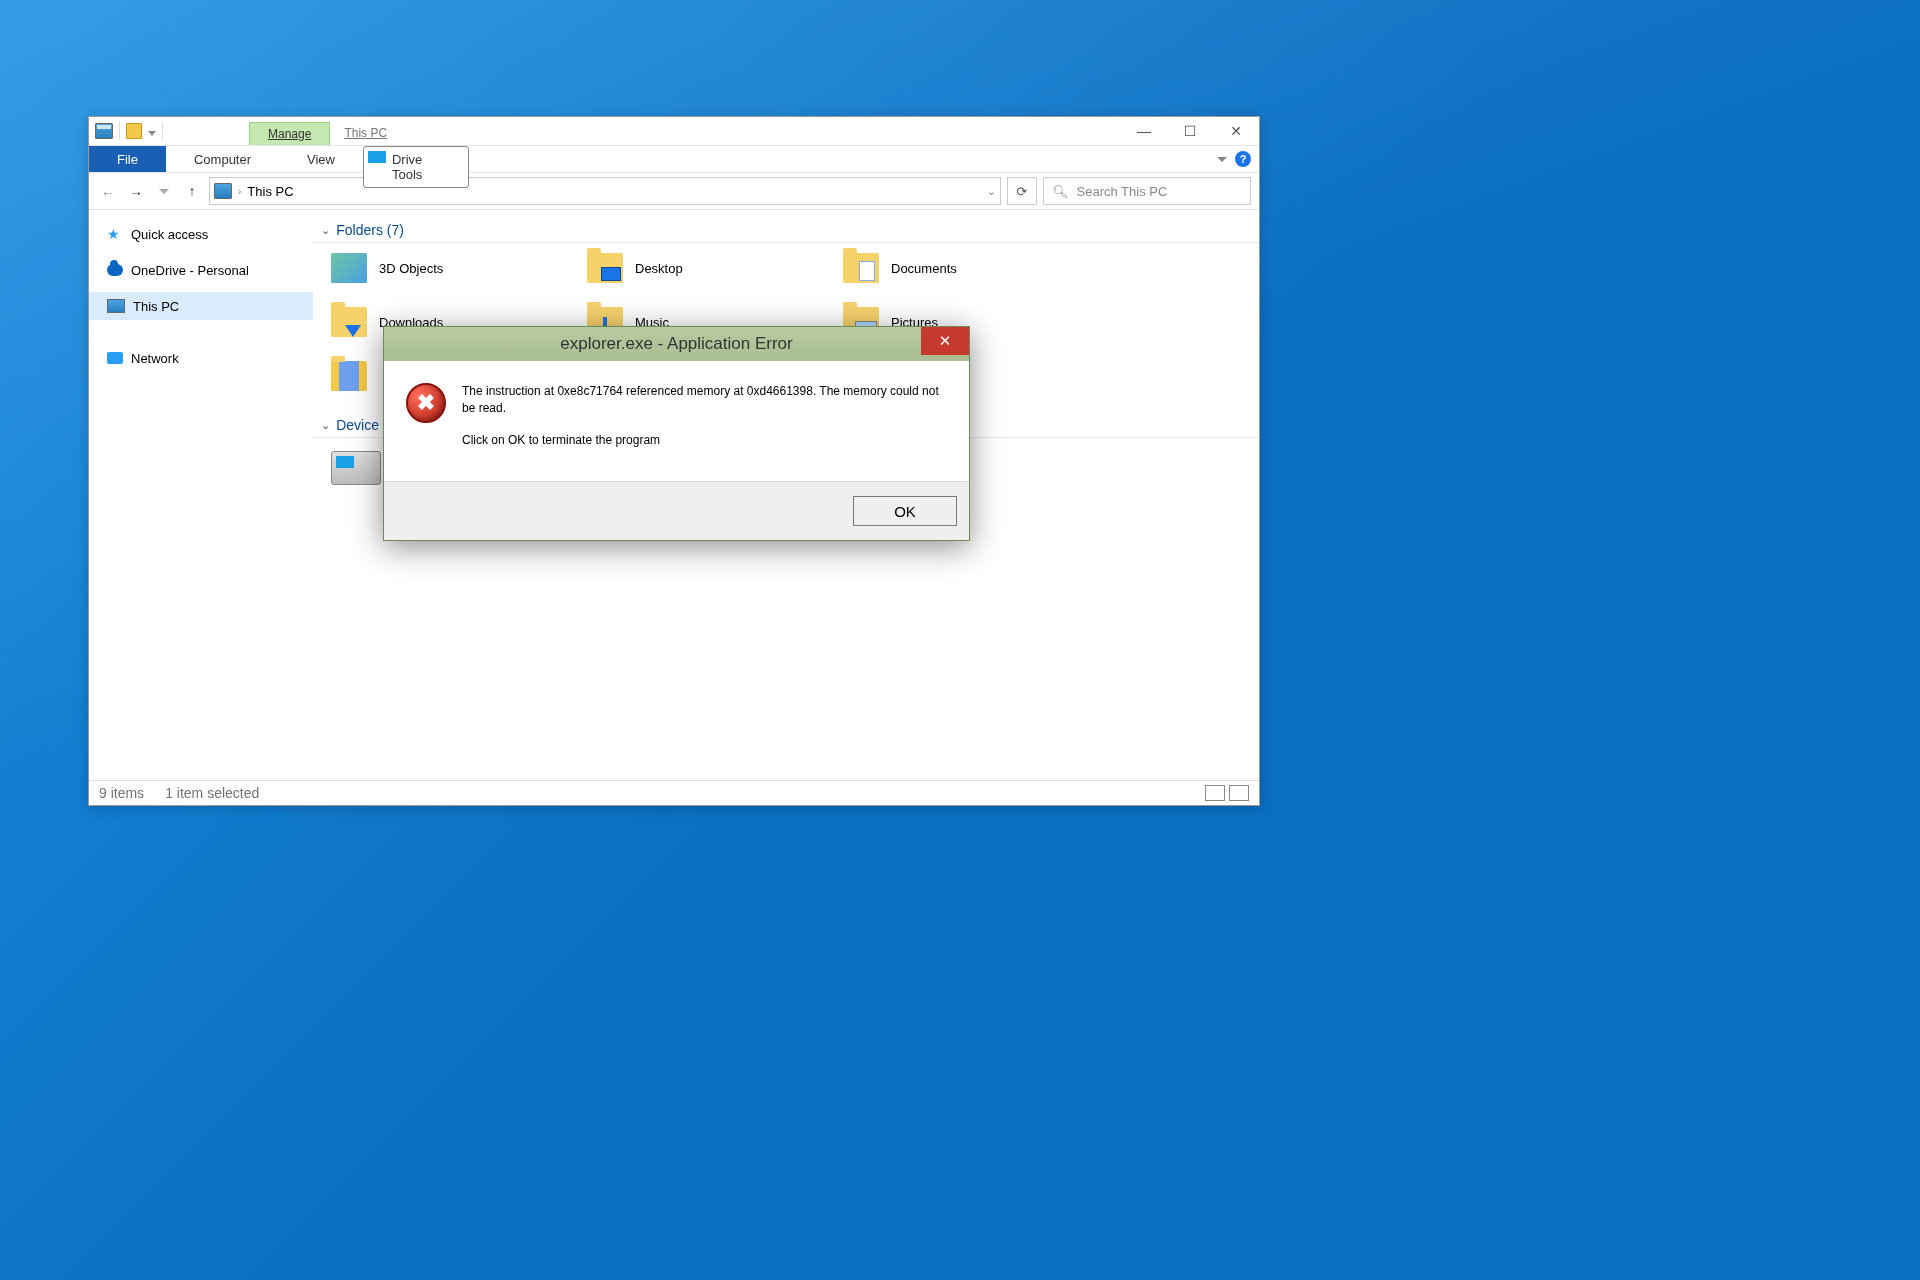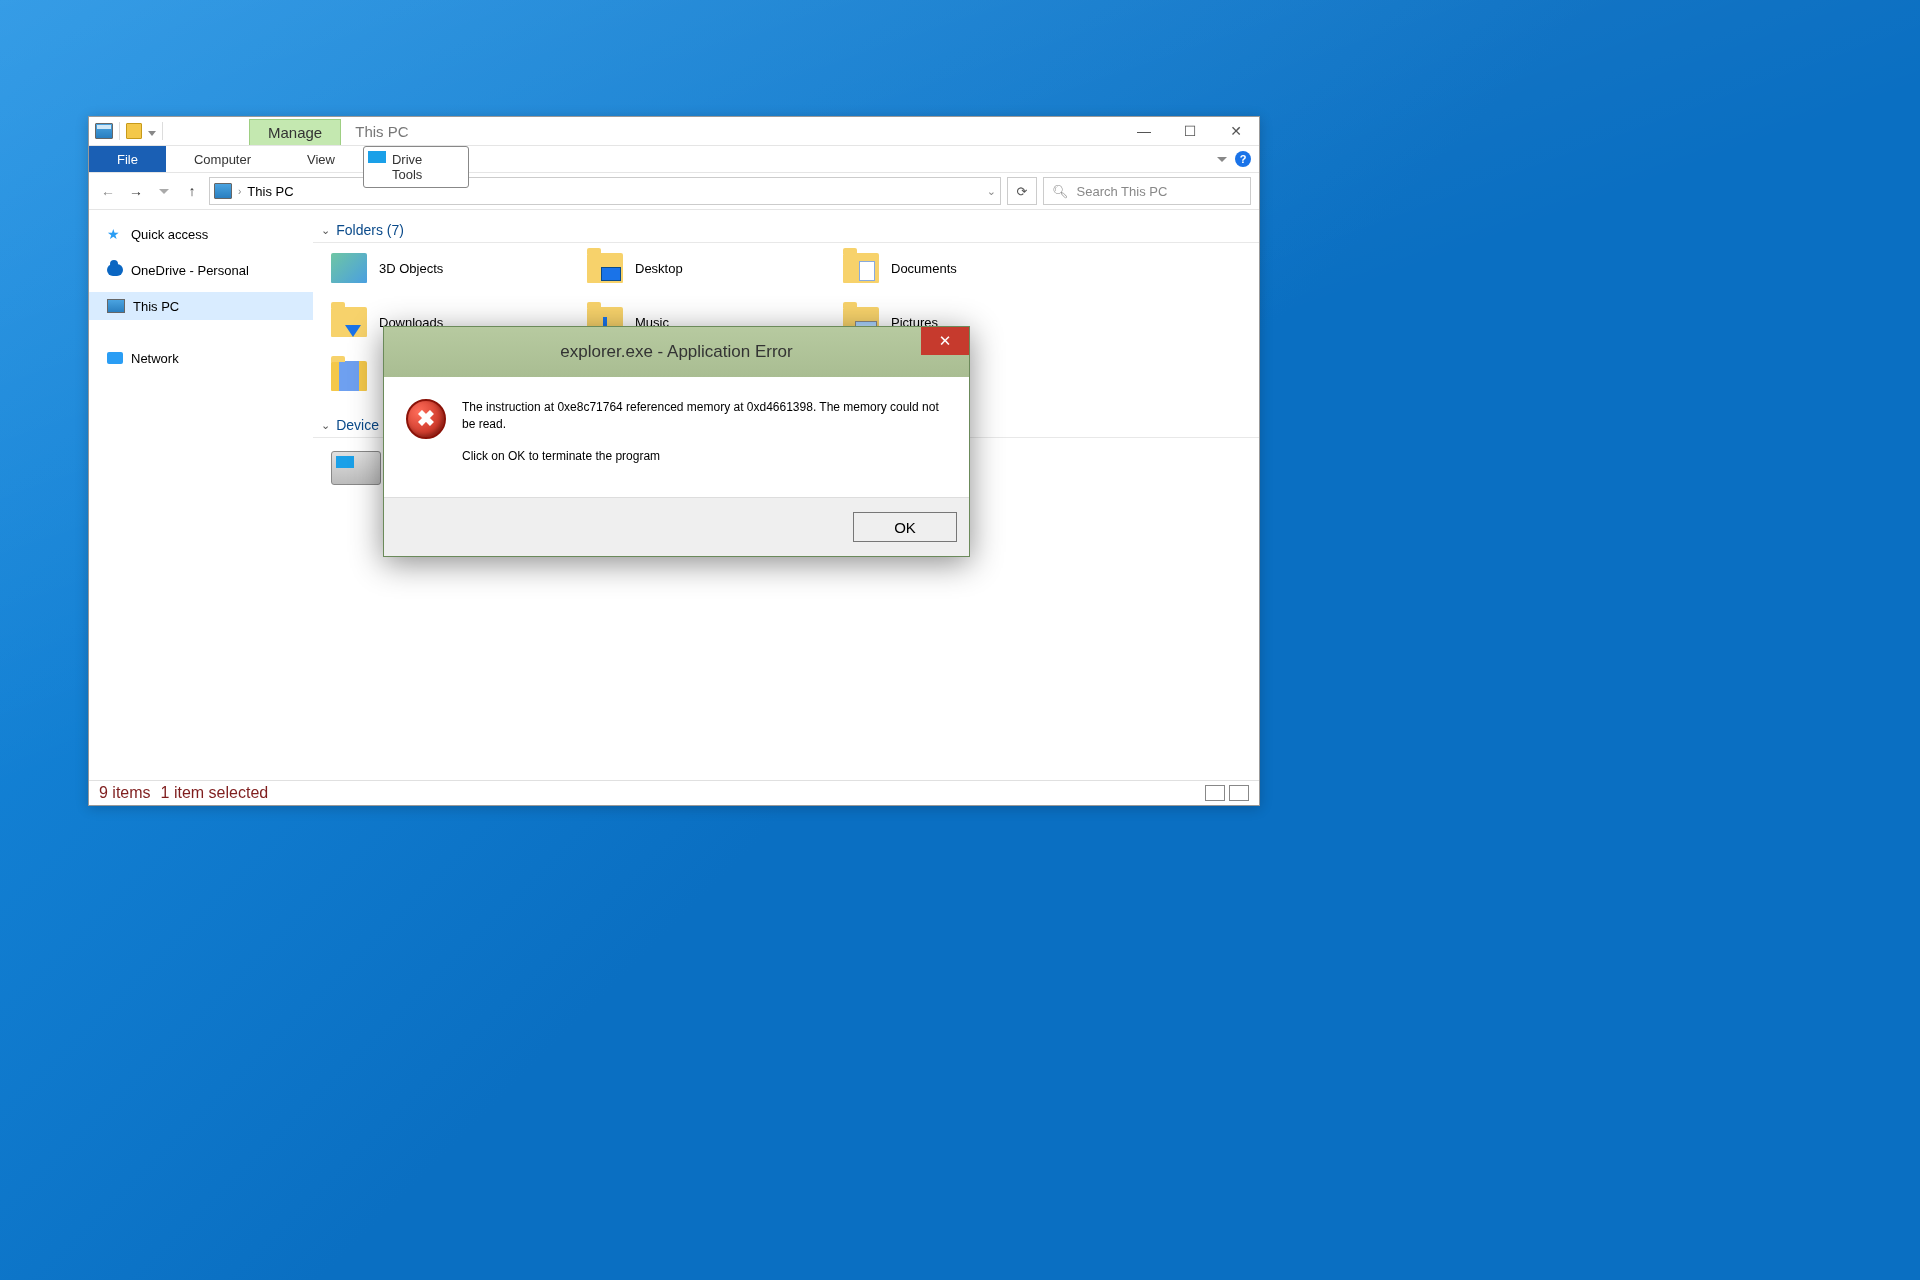--- a/index.html
+++ b/index.html
@@ -9,21 +9,21 @@
   
   .titlebar{height:28px;display:flex;align-items:stretch;background:#fff;border-bottom:1px solid #e5e5e5;}
   .qat{display:flex;align-items:center;gap:6px;padding:0 6px;}
   .qat .sysicon{width:16px;height:14px;background:linear-gradient(#4aa3e0,#2a7fc0);border:1px solid #666;border-radius:1px;position:relative;}
   .qat .sysicon::after{content:"";position:absolute;left:1px;right:1px;top:1px;height:4px;background:#cfe7f7;}
   .qat .sep{width:1px;height:18px;background:#ddd;}
   .qat .qbtn{width:14px;height:14px;display:inline-block;}
   .qat .folder{background:#f4c84a;border:1px solid #c79a1a;border-radius:1px;}
   .qat .down{width:0;height:0;border-left:4px solid transparent;border-right:4px solid transparent;border-top:5px solid #888;margin-top:5px;}
   .context-tabs{display:flex;align-items:flex-end;margin-left:80px;}
-  .ctx{padding:4px 18px;font-size:15px;}
+  .ctx{padding:4px 18px;font-size:12px;text-decoration:underline;}
   .ctx.manage{background:#c4e8b0;border:1px solid #9ecf83;border-bottom:none;color:#333;}
   .ctx.title{color:#777;padding:5px 14px;}
   .winctrls{margin-left:auto;display:flex;}
   .winbtn{width:46px;display:flex;align-items:center;justify-content:center;color:#555;font-size:14px;}
   
   .ribbon-tabs{height:26px;display:flex;align-items:stretch;background:#fff;border-bottom:1px solid #e5e5e5;font-size:13px;}
   .rtab{padding:4px 28px;display:flex;align-items:center;color:#333;}
   .rtab.file{background:#1a5fb4;color:#fff;}
   .rtab.drive{background:#fff;color:#333;}
   .ribbon-tabs .help{margin-left:auto;display:flex;align-items:center;padding-right:8px;gap:8px;}
@@ -64,26 +64,26 @@
   .ficon.docs::after{content:"";position:absolute;right:4px;bottom:2px;width:14px;height:18px;background:#fff;border:1px solid #88aadd;}
   .ficon.down::after{content:"";position:absolute;right:6px;bottom:0;width:0;height:0;border-left:8px solid transparent;border-right:8px solid transparent;border-top:12px solid #1a73e8;}
   .ficon.music::after{content:"";position:absolute;right:6px;bottom:2px;width:10px;height:18px;border-left:4px solid #1a73e8;border-radius:0 0 6px 6px;}
   .ficon.pics::after{content:"";position:absolute;right:2px;bottom:2px;width:20px;height:12px;background:linear-gradient(#9ecfff,#fff);border:1px solid #888;}
   .ficon.video{background:linear-gradient(90deg,#f4c84a 0 8px,#6ea0f0 8px 28px,#f4c84a 28px);}
   .flabel{font-size:13px;}
   .dev-item{display:flex;align-items:center;gap:12px;height:48px;padding-left:18px;}
   .drive{width:48px;height:32px;background:linear-gradient(#e0e0e0,#bcbcbc);border:1px solid #888;border-radius:3px;position:relative;}
   .drive::after{content:"";position:absolute;left:4px;top:4px;width:18px;height:12px;background:#1aa0e8;}
   
-  .statusbar{height:24px;border-top:1px solid #e0e0e0;display:flex;align-items:center;padding:0 10px;font-size:16px;color:#7f1d1d;gap:10px;}
+  .statusbar{height:24px;border-top:1px solid #e0e0e0;display:flex;align-items:center;padding:0 10px;font-size:14px;color:#737373;gap:21px;}
   .statusbar .viewbtns{margin-left:auto;display:flex;gap:4px;}
   .vbtn{width:18px;height:14px;border:1px solid #888;background:#fff;display:inline-block;}
   
   .errdlg{position:absolute;left:383px;top:326px;width:585px;background:#f3f3f3;border:1px solid #6b8a5a;box-shadow:0 6px 30px rgba(0,0,0,0.45);}
-  .errdlg .dlgtitle{height:50px;background:linear-gradient(#b7caa0,#a9bd92);display:flex;align-items:center;justify-content:center;position:relative;color:#333;font-size:17px;}
+  .errdlg .dlgtitle{height:34px;background:linear-gradient(#b7caa0,#a9bd92);display:flex;align-items:center;justify-content:center;position:relative;color:#333;font-size:17px;}
   .errdlg .close{position:absolute;right:0;top:0;width:48px;height:28px;background:#c63a2d;color:#fff;display:flex;align-items:center;justify-content:center;font-size:15px;}
   .errdlg .dlgbody{padding:22px 22px 18px 22px;display:flex;gap:16px;background:#fff;}
   .erricon{width:36px;height:36px;flex:0 0 36px;border-radius:50%;background:radial-gradient(circle at 30% 30%,#ff6d5a,#b01c10);display:flex;align-items:center;justify-content:center;color:#fff;font-size:22px;font-weight:bold;border:2px solid #8a1208;box-shadow:inset -2px -2px 4px rgba(0,0,0,0.3);}
   .errtext{font-size:12px;line-height:1.45;}
   .errtext p{margin:0 0 14px 0;}
   .dlgbtns{padding:14px 12px;display:flex;justify-content:flex-end;background:#efefef;border-top:1px solid #ddd;}
   .okbtn{width:104px;height:30px;border:1px solid #777;background:#efefef;font-size:15px;cursor:pointer;}
 </style>
 </head>
 <body>

